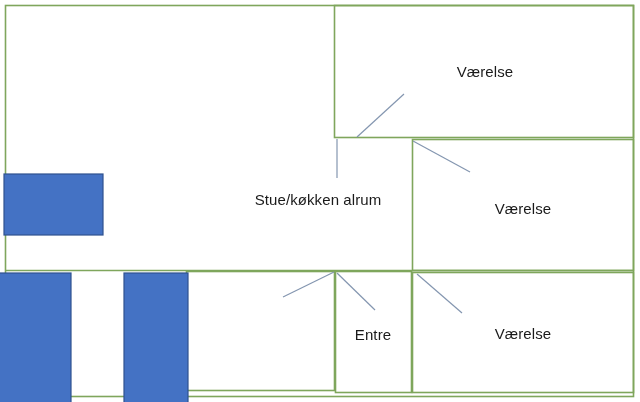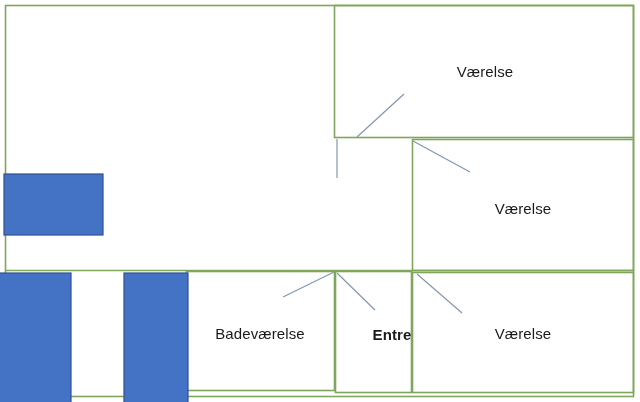--- a/index.html
+++ b/index.html
@@ -67,22 +67,22 @@
       <line x1="417" y1="274" x2="462" y2="313"></line>
     </g>
 
     <rect x="4" y="174" width="99" height="61" fill="#4472C4" stroke="#2F528F" stroke-width="1.2"></rect>
     <rect x="-1" y="273" width="72" height="130" fill="#4472C4" stroke="#2F528F" stroke-width="1.2"></rect>
     <rect x="124" y="273" width="64" height="130" fill="#4472C4" stroke="#2F528F" stroke-width="1.2"></rect>
   </svg>
 
   <div class="room-label" style="left:485px; top:71px;">Værelse</div>
 
+  <div class="room-label" style="left:318px; top:199px;">Stue/køkken alrum</div>
 
   <div class="room-label" style="left:523px; top:208px;">Værelse</div>
 
-  <div class="room-label" style="left:260px; top:333px;">Badeværelse</div>
 
-  <div class="room-label" style="left:392px; top:334px;font-weight:bold;">Entre</div>
+  <div class="room-label" style="left:373px; top:334px;">Entre</div>
 
   <div class="room-label" style="left:523px; top:333px;">Værelse</div>
 
 </div>
 
 </body></html>

